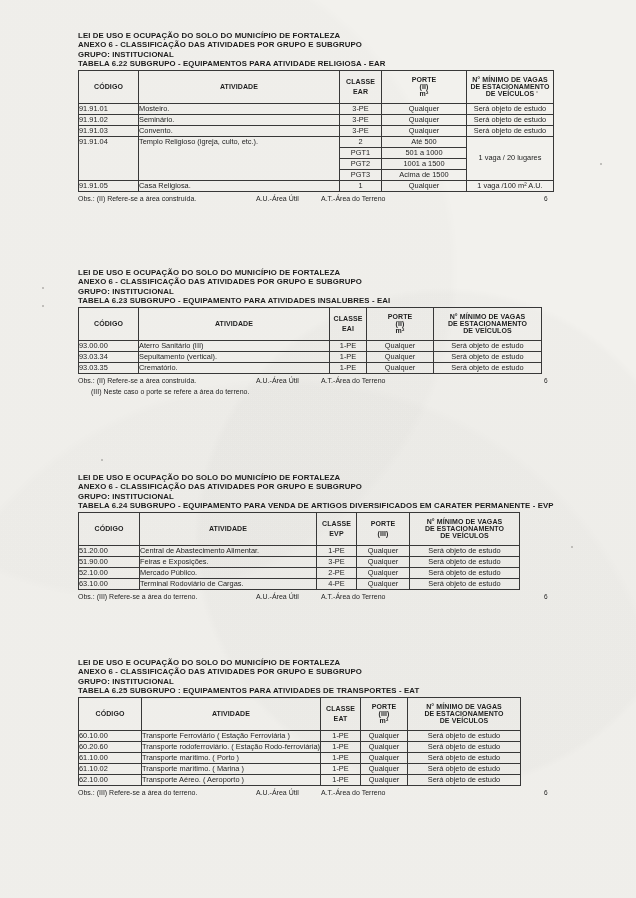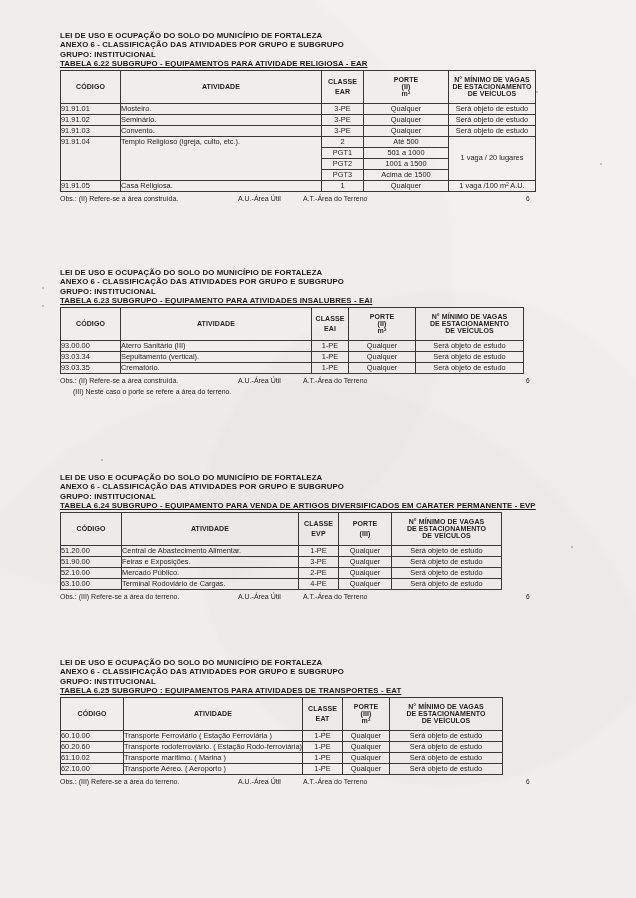--- a/index.html
+++ b/index.html
@@ -9,24 +9,24 @@
     font-family:"Liberation Sans",sans-serif;
     color:#1e1e1e;
   }
   .paper-noise{
     position:absolute;inset:0;pointer-events:none;
     background:
       radial-gradient(circle at 20% 30%, rgba(0,0,0,0.012) 0 40%, transparent 41%),
       radial-gradient(circle at 70% 60%, rgba(0,0,0,0.015) 0 35%, transparent 36%),
       radial-gradient(circle at 45% 85%, rgba(0,0,0,0.012) 0 45%, transparent 46%);
   }
-  .block{position:absolute;left:60px;width:500px;}
+  .block{position:absolute;left:78px;width:500px;}
   .b1{top:31px}.b2{top:268px}.b3{top:473px}.b4{top:658px}
   .dh{font-weight:bold;font-size:7.8px;line-height:9.4px;letter-spacing:0.12px;color:#1b1b1b;white-space:nowrap;}
-  .ttl{text-decoration:underline;}
+  .ttl{}
   table.t{border-collapse:collapse;table-layout:fixed;margin-top:1px;border:1.6px solid #2a2a2a;padding-left:44px;}
   .t th,.t td{border:1px solid #383838;overflow:hidden;}
   .t thead tr{height:33px;}
   .t thead th{font-weight:bold;font-size:7px;letter-spacing:0.1px;text-align:center;vertical-align:middle;padding:1px 0;}
   .t tbody td{font-size:7.4px;height:10px;white-space:nowrap;padding:0;line-height:10px;}
   .hstack{display:flex;flex-direction:column;align-items:center;height:100%;box-sizing:border-box;padding:1px 0;}
   .s3{justify-content:space-between;}
   .s2{justify-content:flex-end;gap:3px;}
   td.cod{text-align:left;padding-left:2px;}
   td.atv{text-align:left;padding-left:3px;}
@@ -342,20 +342,27 @@
         <td class="ctr">Será objeto de estudo</td>
       </tr>
       <tr>
         <td class="cod">60.20.60</td>
         <td class="atv">Transporte rodoferroviário. ( Estação  Rodo-ferroviária)</td>
         <td class="ctr">1-PE</td>
         <td class="ctr">Qualquer</td>
         <td class="ctr">Será objeto de estudo</td>
       </tr>
       <tr>
+        <td class="cod">61.10.00</td>
+        <td class="atv">Transporte marítimo.  ( Porto )</td>
+        <td class="ctr">1-PE</td>
+        <td class="ctr">Qualquer</td>
+        <td class="ctr">Será objeto de estudo</td>
+      </tr>
+      <tr>
         <td class="cod">61.10.02</td>
         <td class="atv">Transporte marítimo.  ( Marina )</td>
         <td class="ctr">1-PE</td>
         <td class="ctr">Qualquer</td>
         <td class="ctr">Será objeto de estudo</td>
       </tr>
       <tr>
         <td class="cod">62.10.00</td>
         <td class="atv">Transporte Aéreo.  ( Aeroporto )</td>
         <td class="ctr">1-PE</td>

